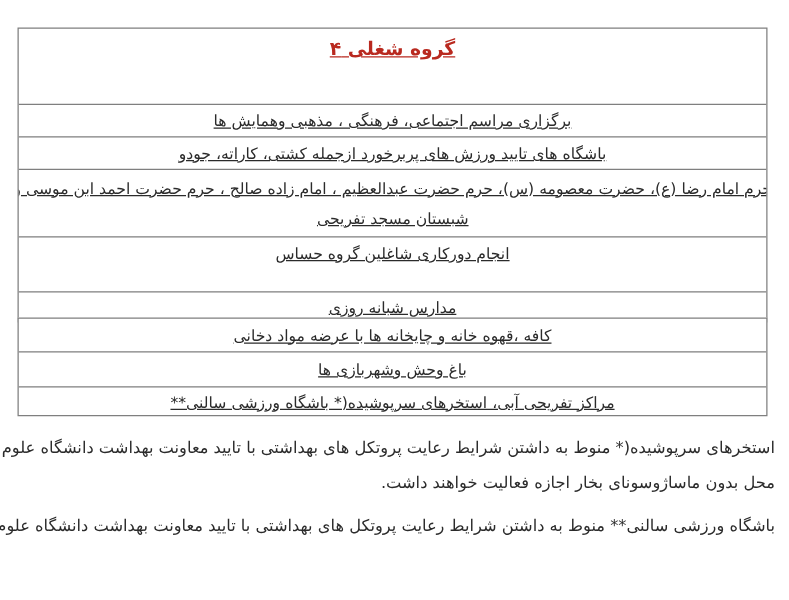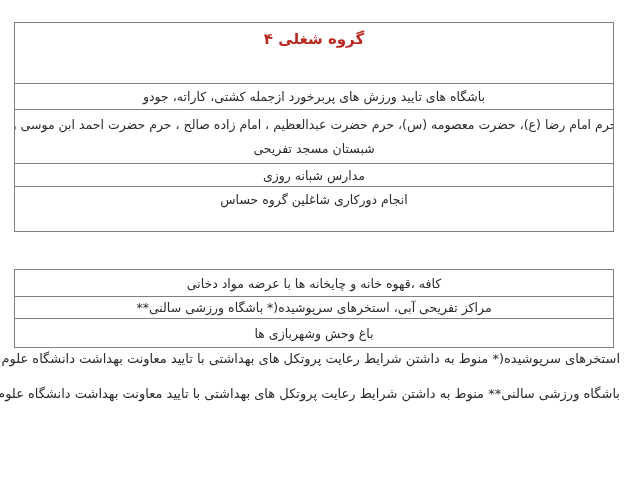--- a/index.html
+++ b/index.html
@@ -15,31 +15,32 @@
   .tbl {
     position: absolute;
     left: 14px;
     width: 600px;
     border: 1px solid #7f7f7f;
     box-sizing: border-box;
     background: #ffffff;
     direction: rtl;
   }
   .tbl1 { top: 22px; }
-  .tbl2 { top: 269px; }
+  .tbl2 { top: 254px; }
   .row {
     display: flex;
     align-items: center;
     justify-content: center;
     font-size: 12.5px;
     box-sizing: border-box;
     border-bottom: 1px solid #7f7f7f;
     white-space: nowrap;
     overflow: hidden;
     text-align: center;
+    text-decoration: underline;
   }
   .row:last-child { border-bottom: none; }
   .row-header {
     height: 61px;
     align-items: flex-start;
     padding-top: 7px;
     color: #b9291f;
     font-weight: bold;
     font-size: 15px;
   }
@@ -75,48 +76,52 @@
 </head>
 <body>
 
 <div class="page">
 
   <div class="tbl tbl1">
     <div class="row row-header">
       <span>گروه شغلی ۴</span>
     </div>
     <div class="row h26">
+      <span>برگزاری مراسم اجتماعی، فرهنگی ، مذهبی وهمایش ها</span>
+    </div>
+    <div class="row h26">
       <span>باشگاه های تایید ورزش های پربرخورد ازجمله کشتی، کاراته، جودو</span>
     </div>
     <div class="row row-shrines">
       <span>حرم امام رضا (ع)، حضرت معصومه (س)، حرم حضرت عبدالعظیم ، امام زاده صالح ، حرم حضرت احمد ابن موسی و</span>
       <span>شبستان مسجد تفریحی</span>
     </div>
+    <div class="row row-telework">
+      <span>انجام دورکاری شاغلین گروه حساس</span>
+    </div>
     <div class="row h23">
       <span>مدارس شبانه روزی</span>
-    </div>
-    <div class="row row-telework">
-      <span>انجام دورکاری شاغلین گروه حساس</span>
     </div>
   </div>
 
   <div class="tbl tbl2">
     <div class="row h27">
       <span>کافه ،قهوه خانه و چایخانه ها با عرضه مواد دخانی</span>
     </div>
+    <div class="row h28">
+      <span>باغ وحش وشهربازی ها</span>
+    </div>
     <div class="row h22">
       <span>مراکز تفریحی آبی، استخرهای سرپوشیده(* باشگاه ورزشی سالنی**</span>
-    </div>
-    <div class="row h28">
-      <span>باغ وحش وشهربازی ها</span>
     </div>
   </div>
 
   <div class="footnotes">
     <div class="footnote-pools">
       <div class="fn-line">استخرهای سرپوشیده(* منوط به داشتن شرایط رعایت پروتکل های بهداشتی با تایید معاونت بهداشت دانشگاه علوم پزشکی</div>
+      <div class="fn-line">محل بدون ماساژوسونای بخار اجازه فعالیت خواهند داشت.</div>
     </div>
     <div class="footnote-gyms">
       <div class="fn-line">باشگاه ورزشی سالنی** منوط به داشتن شرایط رعایت پروتکل های بهداشتی با تایید معاونت بهداشت دانشگاه علوم پزشکی</div>
     </div>
   </div>
 
 </div>
 
 </body></html>

